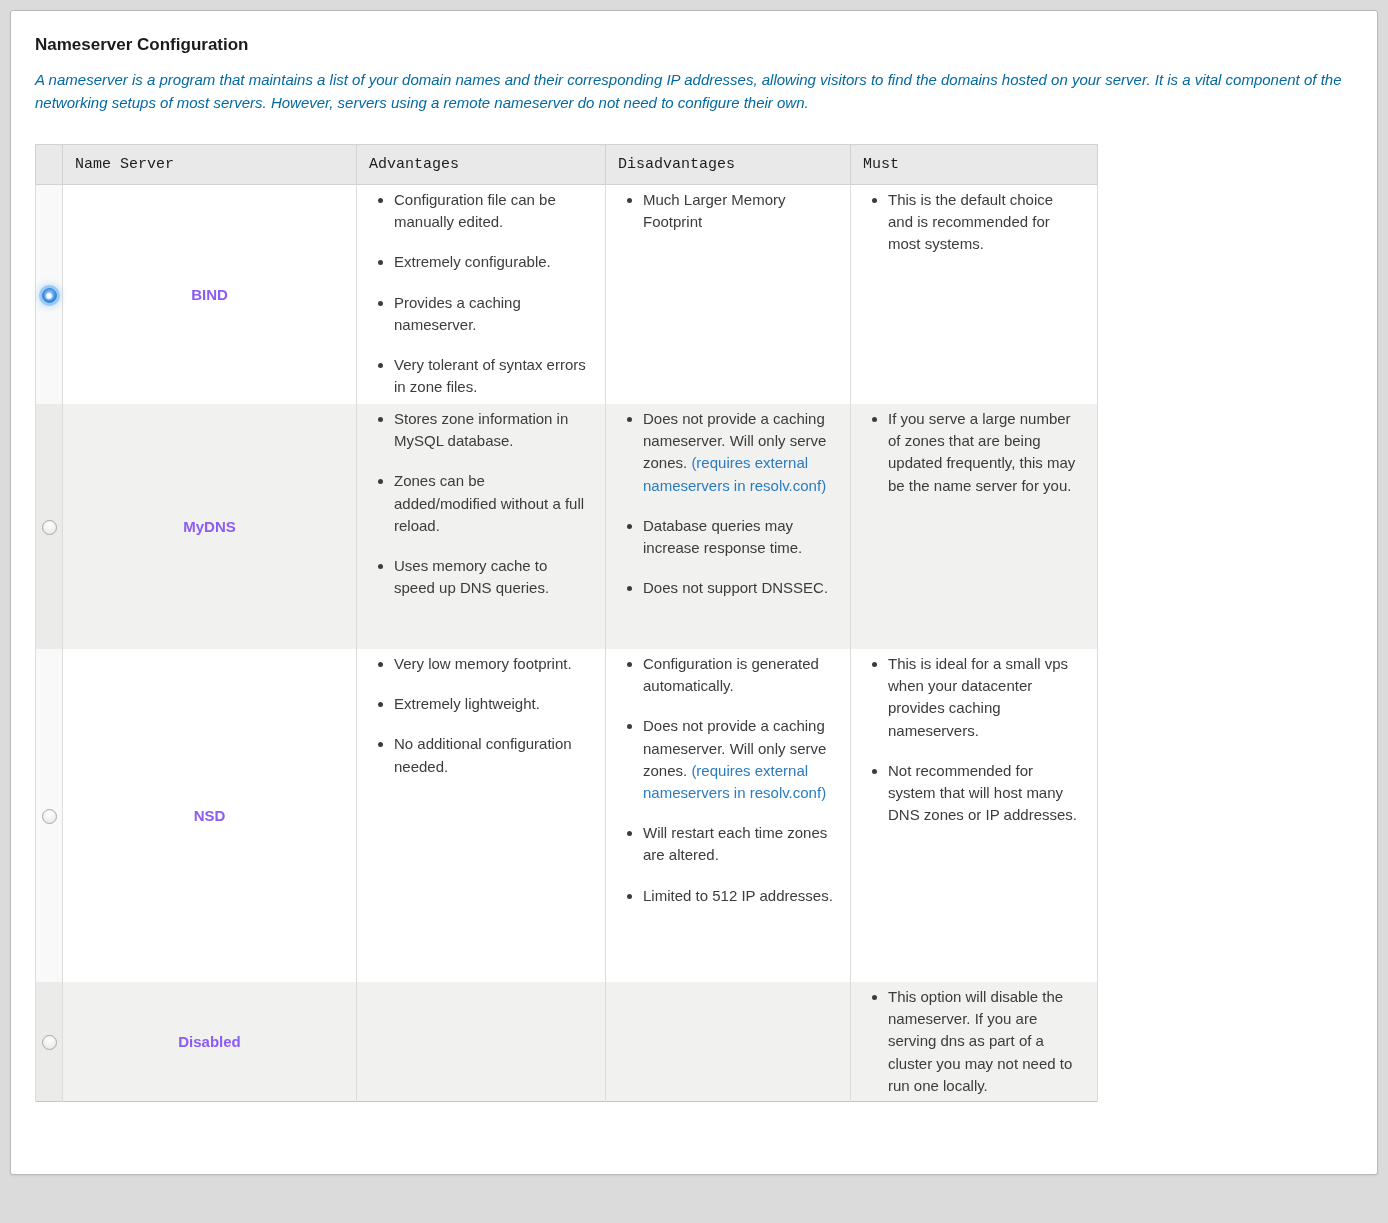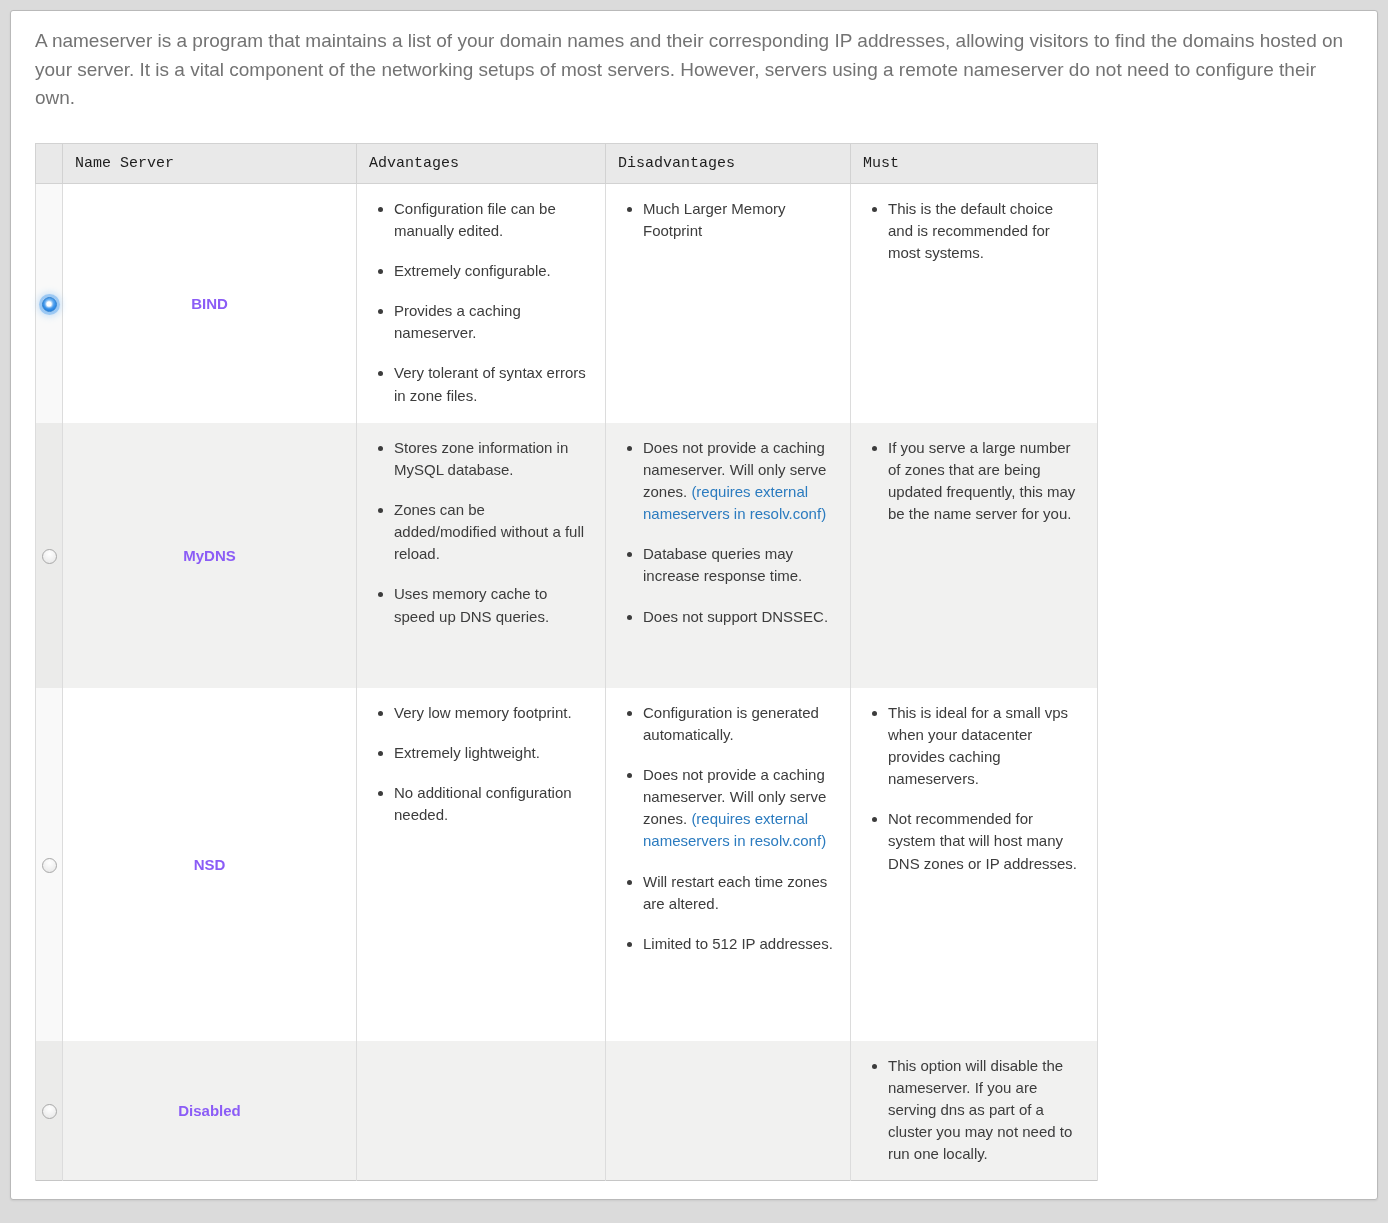--- a/index.html
+++ b/index.html
@@ -18,23 +18,24 @@
     box-sizing: border-box;
     box-shadow: 0 1px 2px rgba(0,0,0,0.08);
   }
   .page-title {
     font-size: 17px;
     font-weight: bold;
     color: #1b1b1b;
     margin: 8px 0 14px 0;
   }
   .page-desc {
-    font-size: 19px;
+    font-style: italic;
+    font-size: 15px;
     line-height: 1.5;
-    color: #737373;
+    color: #0369a1;
     margin: 0 0 30px 0;
     max-width: 1330px;
   }
   .page-instruction {
     font-size: 15px;
     color: #222222;
     margin: 0 0 15px 0;
   }
   table.ns-table {
     border-collapse: collapse;
@@ -54,21 +55,21 @@
     text-align: left;
     font-weight: normal;
     color: #1e1e1e;
     padding: 10px 12px;
     border: 1px solid #d2d2d2;
     height: 19px;
     font-family: Liberation Mono, monospace;
   }
   .ns-table td {
     vertical-align: top;
-    padding: 14px 16px;
+    padding: 4px 16px;
     border-left: 1px solid #dcdcdc;
     border-right: 1px solid #dcdcdc;
   }
   .ns-table tbody tr:nth-child(odd)  { background: #ffffff; }
   .ns-table tbody tr:nth-child(even) { background: #f1f1f0; }
   .ns-table tbody tr:nth-child(1) td { height: 211px; }
   .ns-table tbody tr:nth-child(2) td { height: 237px; margin-left: 15px; }
   .ns-table tbody tr:nth-child(3) td { height: 325px; }
   .ns-table tbody tr:nth-child(4) td { height: 111px; }
   td.radio-cell {
@@ -124,20 +125,21 @@
     top: 50%;
     left: 50%;
     transform: translate(-50%, -50%);
     box-shadow: 0 0 2px 1px rgba(255,255,255,0.85);
   }
 </style>
 </head>
 <body>
 
 <div class="panel">
+  <h1 class="page-title">Nameserver Configuration</h1>
   <p class="page-desc">A nameserver is a program that maintains a list of your domain names and their corresponding IP addresses, allowing visitors to find the domains hosted on your server. It is a vital component of the networking setups of most servers. However, servers using a remote nameserver do not need to configure their own.</p>
 
   <table class="ns-table">
     <colgroup>
       <col class="c-radio">
         <col class="c-name">
         <col class="c-adv">
         <col class="c-dis">
         <col class="c-notes">
     </colgroup>

